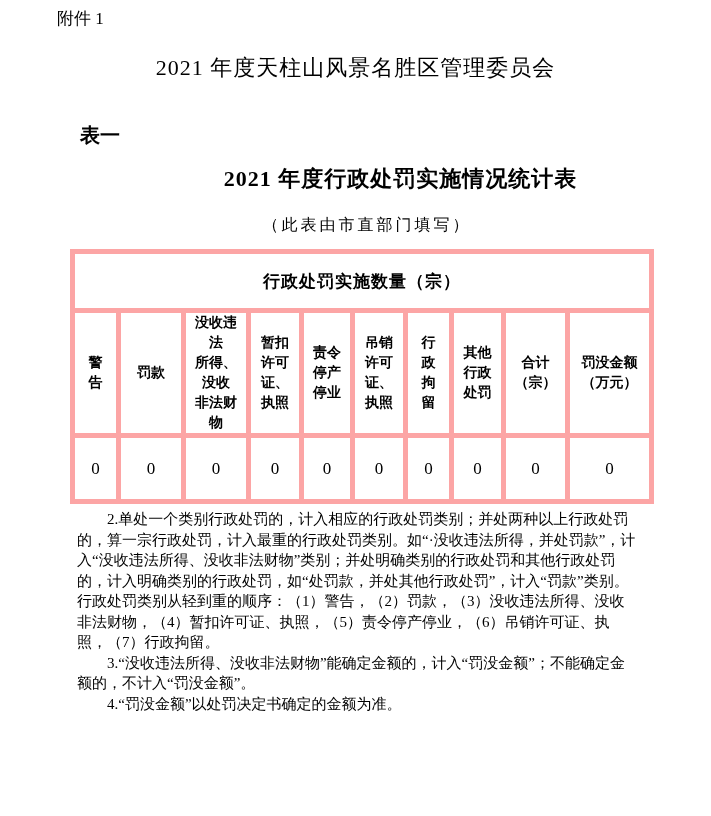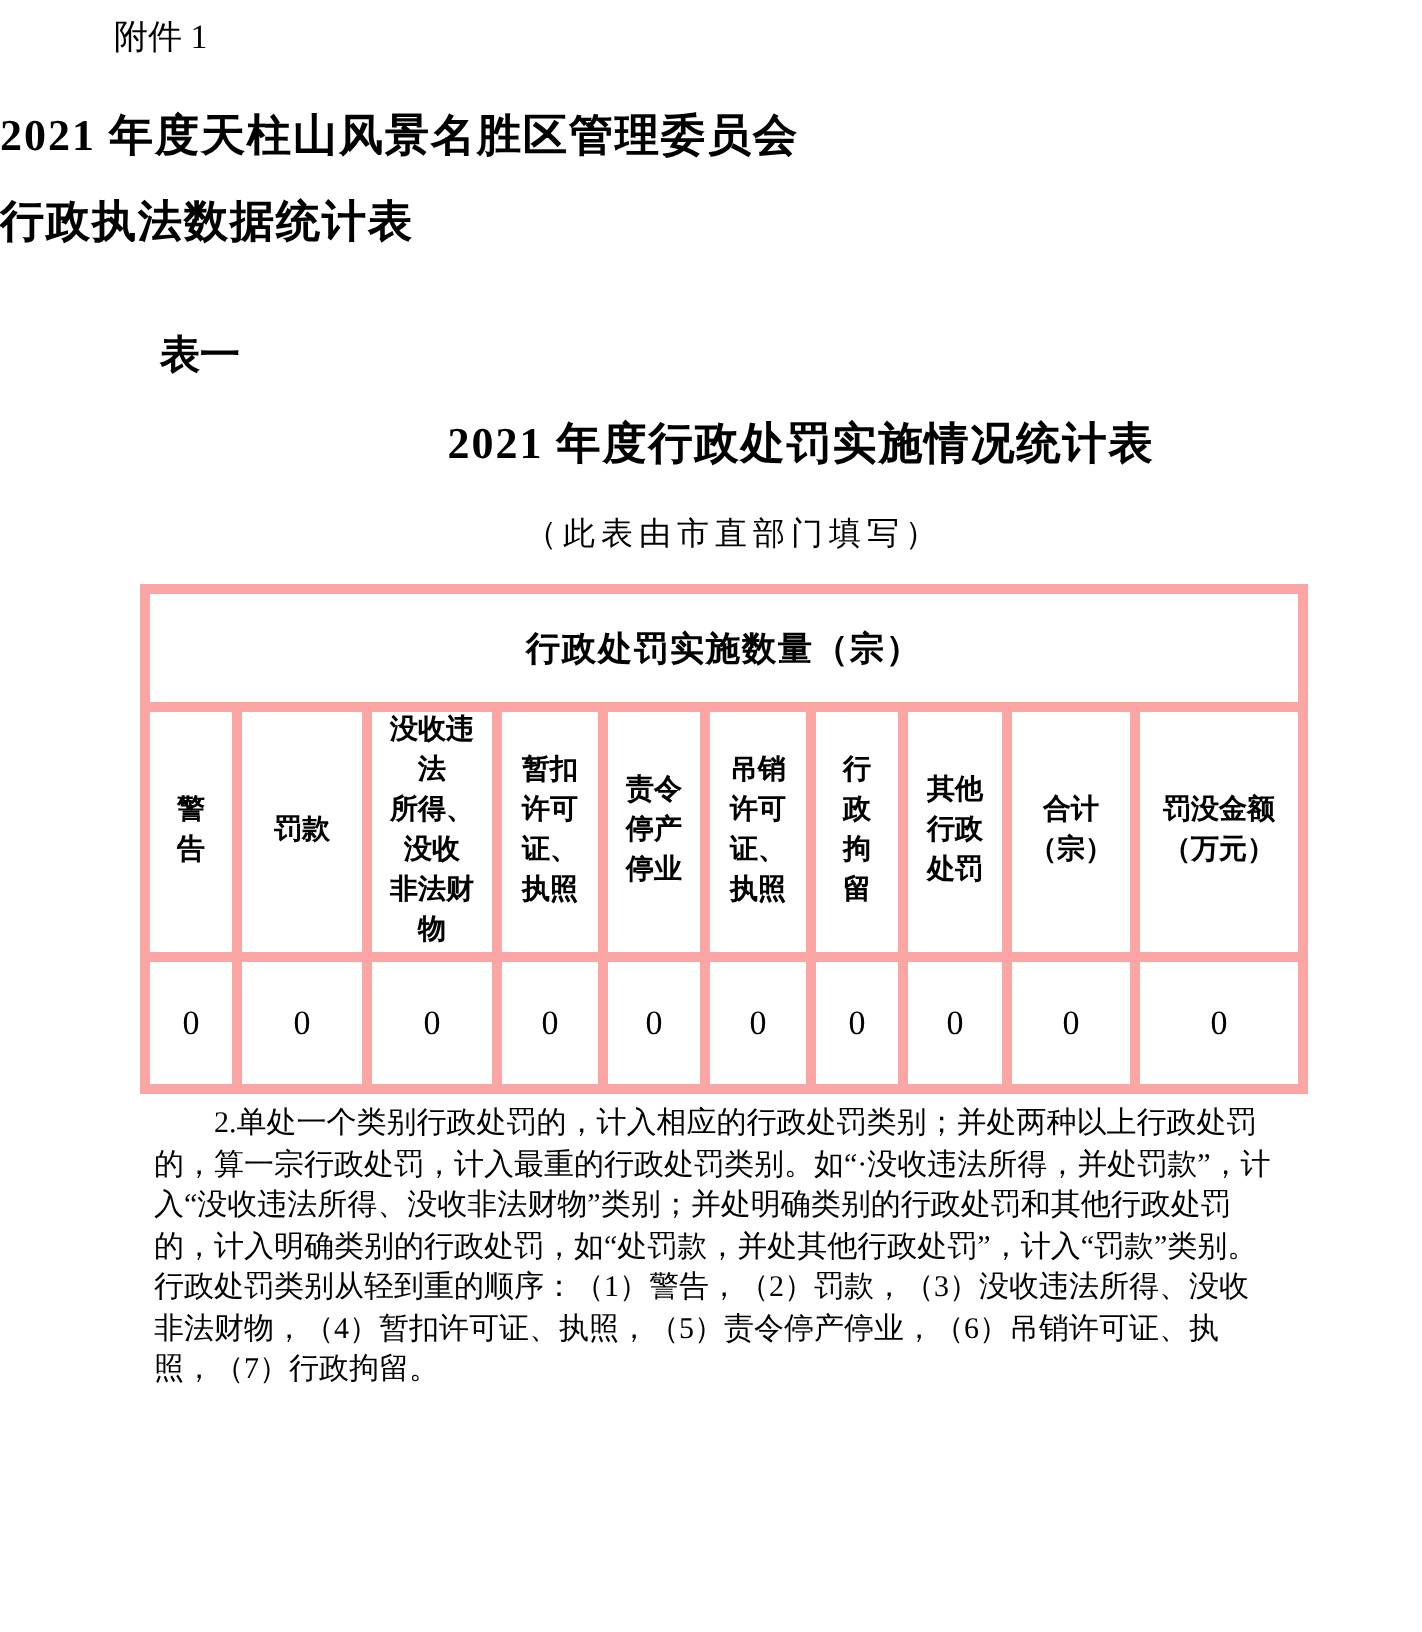--- a/index.html
+++ b/index.html
@@ -14,21 +14,22 @@
     font-family: "Liberation Serif", serif;
     overflow: hidden;
   }
   .attachment {
     margin: 8px 0 0 57px;
     font-size: 17px;
     line-height: 22px;
   }
   .doc-title {
     margin-top: 16px;
-    font-weight: bold;
+    text-align: center;
+    font-weight: normal;
     font-size: 22px;
     line-height: 43px;
     letter-spacing: 1px;
   }
   .section-label {
     margin: 34px 0 16px 80px;
     font-size: 20px;
     font-weight: bold;
     line-height: 25px;
   }
@@ -94,21 +95,20 @@
     text-indent: 0;
   }
 </style>
 </head>
 <body>
 
 <div class="attachment">附件 1</div>
 
 <div class="doc-title">
   <div>2021 年度天柱山风景名胜区管理委员会</div>
-  <div>行政执法数据统计表</div>
 </div>
 
 <div class="section-label">表一</div>
 
 <div class="table-title">2021 年度行政处罚实施情况统计表</div>
 
 <div class="table-subtitle">（此表由市直部门填写）</div>
 
 <table class="penalty">
   <colgroup>
@@ -172,13 +172,15 @@
       <td>0</td>
       <td>0</td>
       <td>0</td>
       <td>0</td>
     </tr>
   </tbody>
 </table>
 
 <div class="notes">
   <p>2.单处一个类别行政处罚的，计入相应的行政处罚类别；并处两种以上行政处罚的，算一宗行政处罚，计入最重的行政处罚类别。如“·没收违法所得，并处罚款”，计入“没收违法所得、没收非法财物”类别；并处明确类别的行政处罚和其他行政处罚的，计入明确类别的行政处罚，如“处罚款，并处其他行政处罚”，计入“罚款”类别。行政处罚类别从轻到重的顺序：（1）警告，（2）罚款，（3）没收违法所得、没收非法财物，（4）暂扣许可证、执照，（5）责令停产停业，（6）吊销许可证、执照，（7）行政拘留。</p>
+  <p>3.“没收违法所得、没收非法财物”能确定金额的，计入“罚没金额”；不能确定金额的，不计入“罚没金额”。</p>
+  <p>4.“罚没金额”以处罚决定书确定的金额为准。</p>
 </div>
 
 </body></html>

